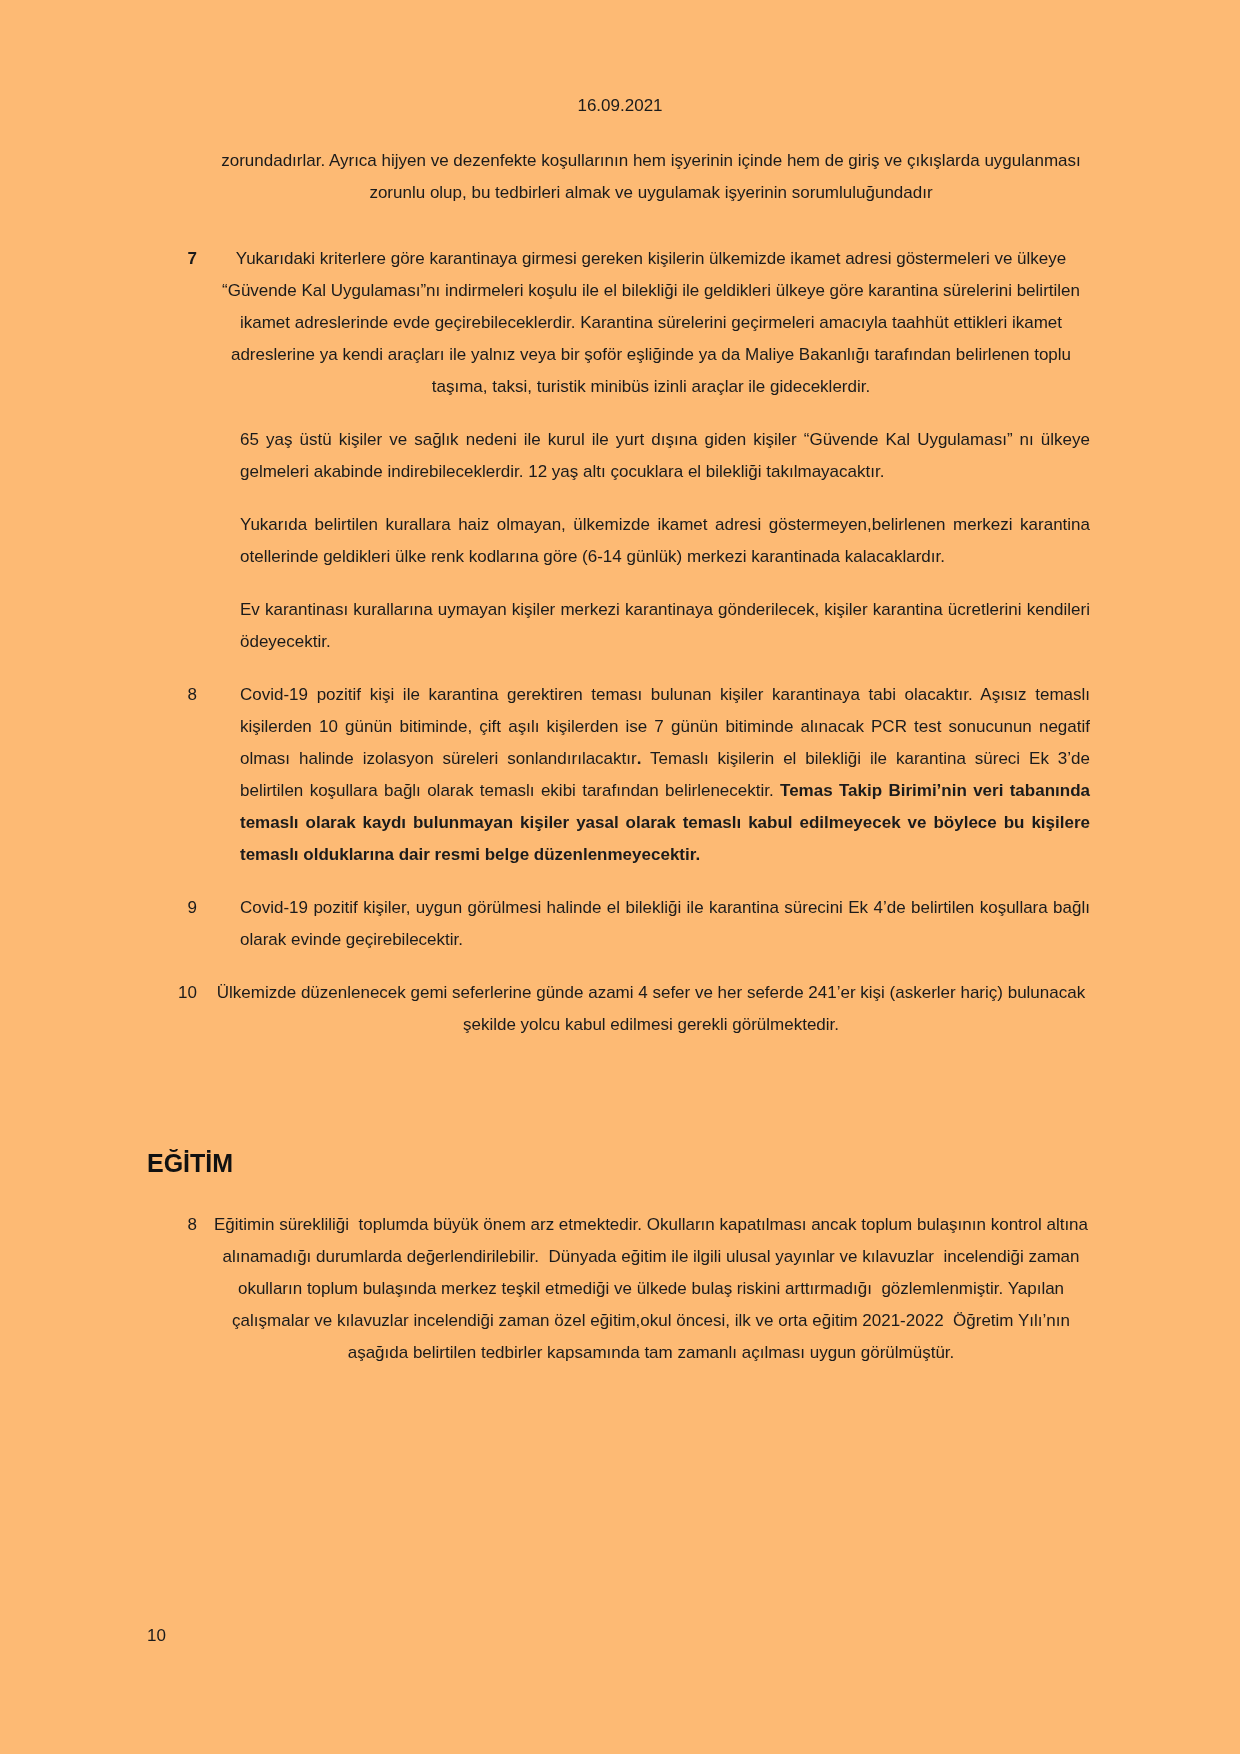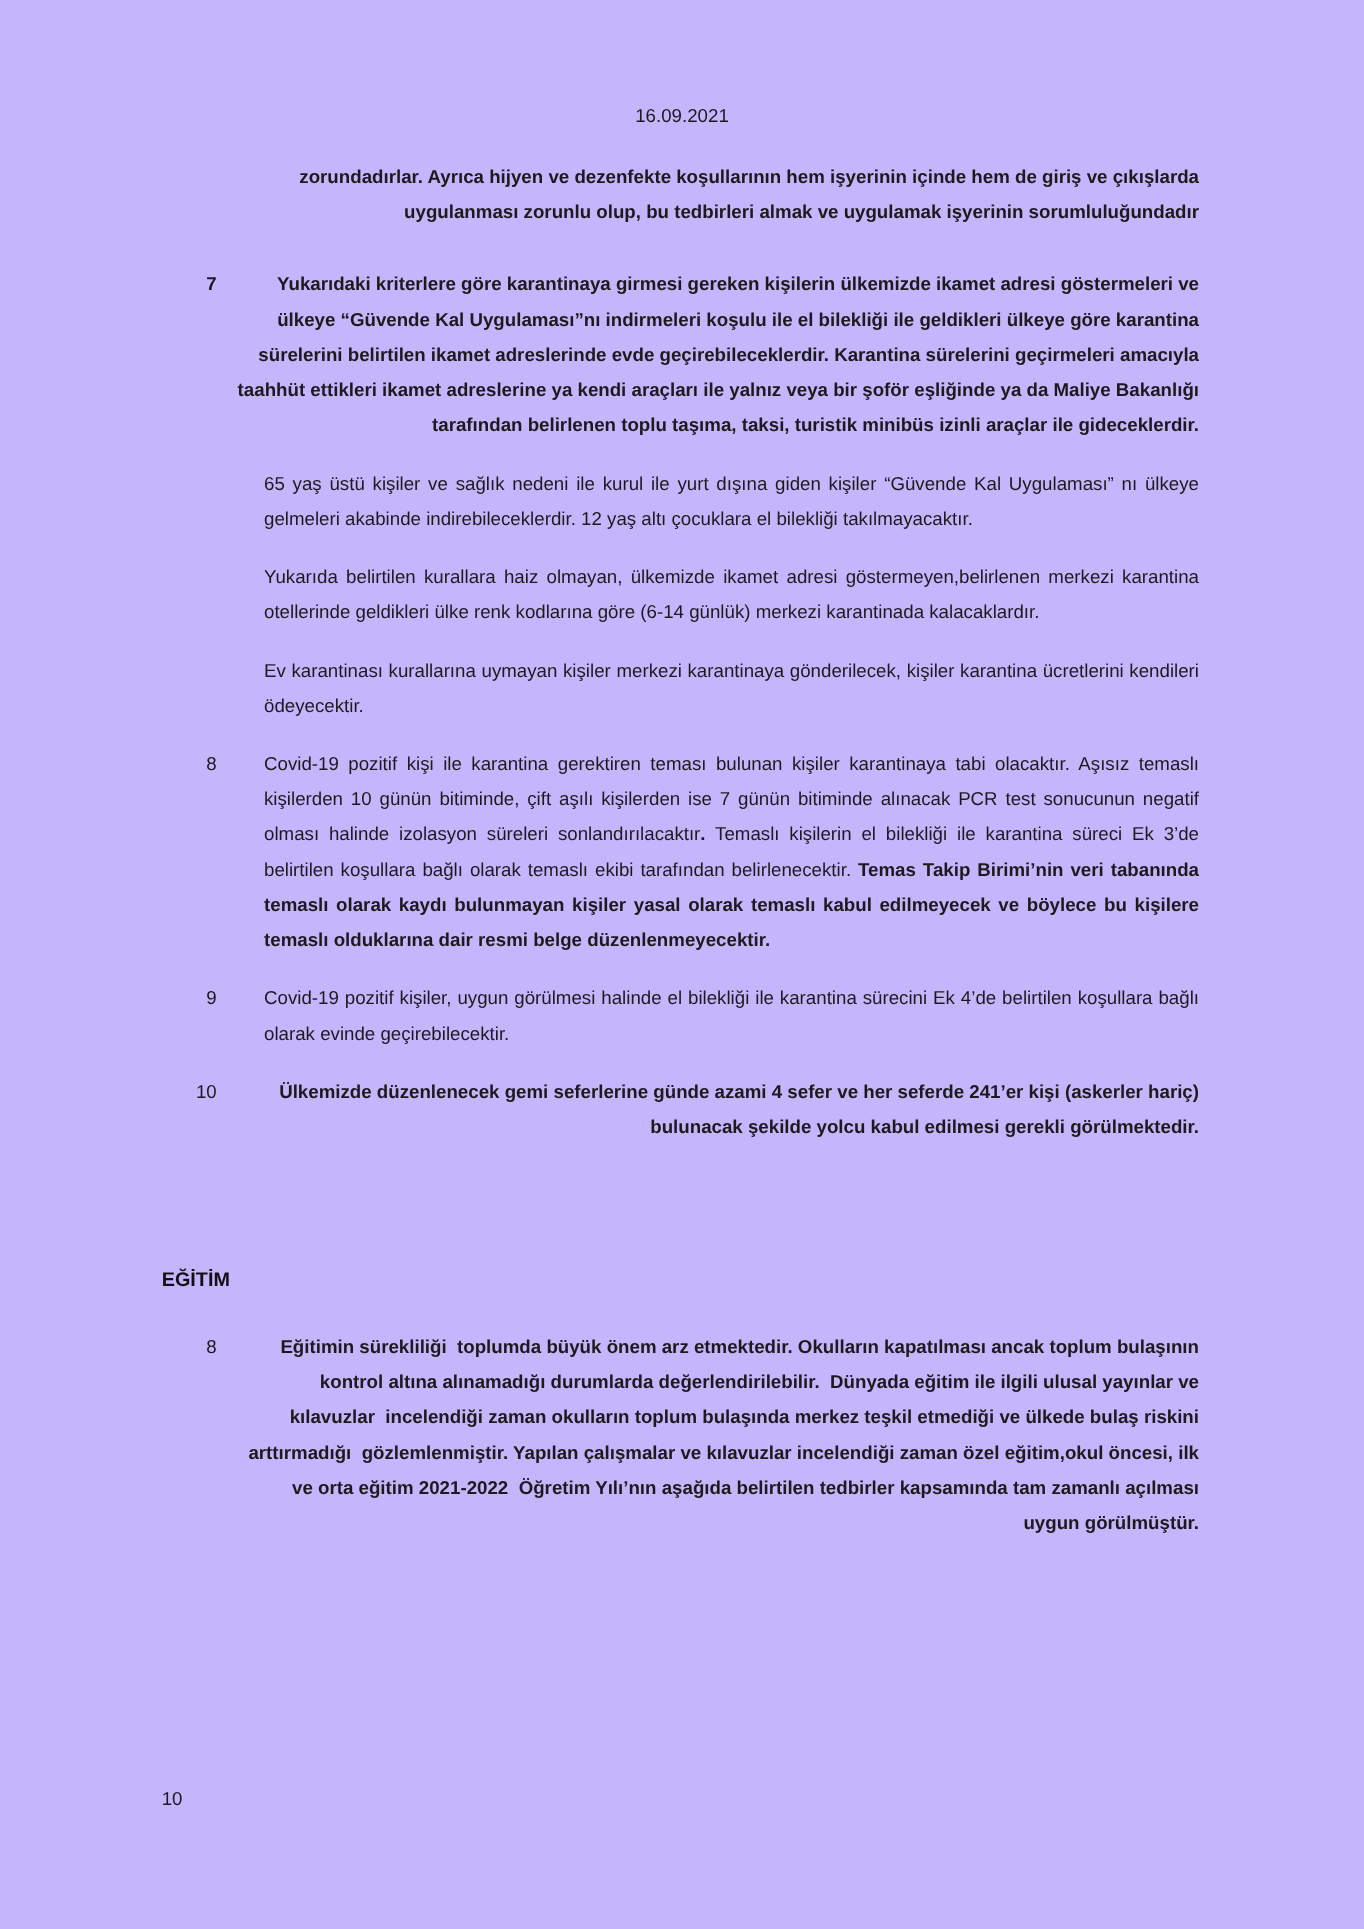--- a/index.html
+++ b/index.html
@@ -11,38 +11,37 @@
     width: 1240px;
     font-family: "Liberation Sans", "DejaVu Sans", sans-serif;
     font-size: 17px;
     line-height: 32px;
     color: #1b1b1b;
   }
   .page {
     position: relative;
     width: 1240px;
     height: 1754px;
-    background: #c4b5fd;
+    background: #fdba74;
     overflow: hidden;
   }
   .date {
     padding-top: 90px;
     text-align: center;
   }
   .content {
     margin-left: 212px;
     width: 878px;
   }
   .para {
     margin: 0 0 21px 0;
   }
   .left {
-    text-align: right;
+    text-align: center;
     white-space: pre-wrap;
-    font-weight: bold;
   }
   .just {
     text-align: justify;
     margin-left: 28px;
   }
   .intro {
     margin-top: 23px;
     margin-bottom: 34px;
   }
   .item {
@@ -53,21 +52,21 @@
     left: -48px;
     top: 0;
     width: 33px;
     text-align: right;
   }
   .bold {
     font-weight: bold;
   }
   .section-heading {
     margin: 106px 0 30px 147px;
-    font-size: 18px;
+    font-size: 25px;
     line-height: 32px;
     font-weight: bold;
     color: #111111;
   }
   .page-number {
     position: absolute;
     left: 147px;
     top: 1620px;
   }
 </style>

